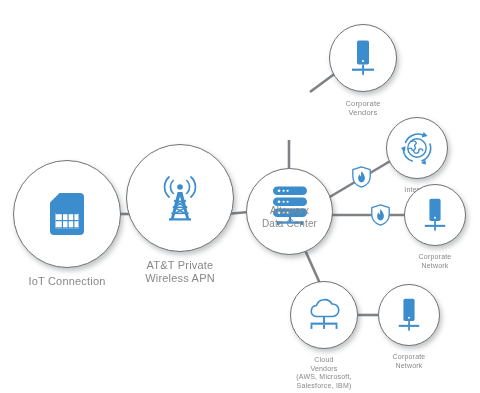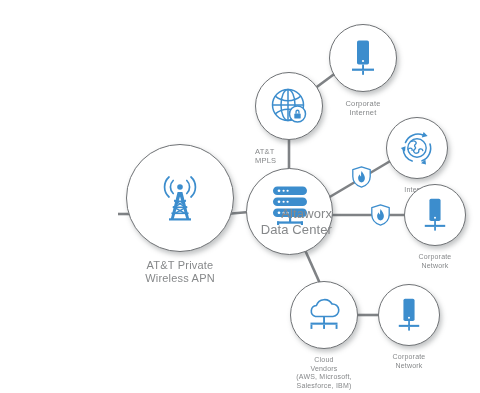--- a/index.html
+++ b/index.html
@@ -51,24 +51,24 @@
     color: #86888a;
     line-height: 1.22;
     white-space: pre-line;
     letter-spacing: 0.2px;
   }
   
   .inner-label {
     position: absolute;
     left: 0;
     right: 0;
-    bottom: 16px;
-    text-align: right;
+    bottom: 24px;
+    text-align: center;
     color: #86888a;
-    font-size: 13px;
+    font-size: 10px;
     line-height: 1.25;
     white-space: pre-line;
     letter-spacing: 0.1px;
   }
   
   .size-lg  { width: 108px; height: 108px; }
   .size-md  { width: 87px;  height: 87px;  }
   .size-sm  { width: 68px;  height: 68px;  }
   .size-xs  { width: 62px;  height: 62px;  }
 
@@ -104,20 +104,39 @@
       <line x1="328" y1="198" x2="392" y2="160"></line>
 
       <line x1="332" y1="215" x2="404" y2="215"></line>
 
       <line x1="305" y1="250" x2="322" y2="288"></line>
 
       <line x1="358" y1="315" x2="378" y2="315"></line>
     </g>
   </svg>
 
+  <div class="node" style="left:13px; top:160px;">
+    <div class="node-circle size-lg">
+      <span>
+        <svg class="icon-svg" width="34" height="42" viewBox="0 0 34 42" xmlns="http://www.w3.org/2000/svg">
+          <path d="M9.5 0 H30 A4 4 0 0 1 34 4 V38 A4 4 0 0 1 30 42 H4 A4 4 0 0 1 0 38 V9.5 Z" fill="#3c8dcd"></path>
+          <rect x="5.5" y="20" width="23" height="15.5" fill="#ffffff"></rect>
+          <g fill="#3c8dcd">
+            <rect x="5.5" y="20" width="23" height="1.2"></rect>
+            <rect x="5.5" y="27" width="23" height="1.2"></rect>
+            <rect x="5.5" y="34.3" width="23" height="1.2"></rect>
+            <rect x="11.8" y="20" width="1.2" height="15.5"></rect>
+            <rect x="17.5" y="20" width="1.2" height="15.5"></rect>
+            <rect x="23.2" y="20" width="1.2" height="15.5"></rect>
+          </g>
+        </svg>
+      </span>
+    </div>
+    <div class="node-label label-lg">IoT Connection</div>
+  </div>
 
   <div class="node" style="left:126px; top:144px;">
     <div class="node-circle size-lg">
       <span>
         <svg class="icon-svg" width="44" height="46" viewBox="0 0 44 46" xmlns="http://www.w3.org/2000/svg">
           <g stroke="#3c8dcd" fill="none" stroke-linecap="round">
             <path d="M15.2 5.5 A9 9 0 0 0 15.2 18.5" stroke-width="1.7"></path>
             <path d="M28.8 5.5 A9 9 0 0 1 28.8 18.5" stroke-width="1.7"></path>
             <path d="M11.0 2.0 A13.5 13.5 0 0 0 11.0 22.0" stroke-width="1.7"></path>
             <path d="M33.0 2.0 A13.5 13.5 0 0 1 33.0 22.0" stroke-width="1.7"></path>
@@ -167,60 +186,37 @@
             <rect x="7" y="36.4" width="2.2" height="3.6"></rect>
             <rect x="30.8" y="36.4" width="2.2" height="3.6"></rect>
           </g>
         </svg>
       </span>
       <div class="inner-label">Altaworx
 Data Center</div>
     </div>
   </div>
 
-  <div class="node" style="left:255px; top:72px; align-items:flex-start;">
-    <div class="node-circle size-sm">
-      <span>
-        <svg class="icon-svg" width="38" height="38" viewBox="0 0 38 38" xmlns="http://www.w3.org/2000/svg">
-          <g stroke="#3c8dcd" fill="none" stroke-width="1.5">
-            <circle cx="18" cy="18" r="15.5"></circle>
-            <ellipse cx="18" cy="18" rx="7" ry="15.5"></ellipse>
-            <line x1="2.5" y1="18" x2="33.5" y2="18"></line>
-            <path d="M5.2 9.2 A20 20 0 0 0 30.8 9.2"></path>
-            <path d="M5.2 26.8 A20 20 0 0 1 30.8 26.8"></path>
-            <line x1="18" y1="2.5" x2="18" y2="33.5"></line>
-          </g>
-          <circle cx="27.5" cy="27" r="8" fill="#ffffff" stroke="#3c8dcd" stroke-width="1.5"></circle>
-          <g fill="#3c8dcd">
-            <rect x="24.3" y="26.6" width="6.4" height="5" rx="0.9"></rect>
-            <path d="M25.4 26.6 V24.6 A2.1 2.1 0 0 1 29.6 24.6 V26.6 H28.3 V24.6 A0.9 0.9 0 0 0 26.7 24.6 V26.6 Z"></path>
-          </g>
-        </svg>
-      </span>
-    </div>
-    <div class="node-label label-md" style="text-align:left; margin-left:0;">AT&amp;T
-MPLS</div>
-  </div>
 
   <div class="node" style="left:329px; top:24px;">
     <div class="node-circle size-sm">
       <span>
         <svg class="icon-svg" width="28" height="36" viewBox="0 0 28 36" xmlns="http://www.w3.org/2000/svg">
           <rect x="8" y="0.5" width="12" height="24" rx="1.8" fill="#3c8dcd"></rect>
           <circle cx="14" cy="21" r="1.1" fill="#ffffff"></circle>
           <g fill="#3c8dcd">
             <rect x="13.1" y="24.5" width="1.9" height="4.5"></rect>
             <rect x="3" y="28.6" width="22" height="2.2"></rect>
             <rect x="13.1" y="30.8" width="1.9" height="4"></rect>
           </g>
         </svg>
       </span>
     </div>
     <div class="node-label label-md">Corporate
-Internet</div>
+Vendors</div>
   </div>
 
   <div class="node" style="left:386px; top:117px;">
     <div class="node-circle size-xs">
       <span>
         <svg class="icon-svg" width="36" height="36" viewBox="0 0 36 36" xmlns="http://www.w3.org/2000/svg">
           <g fill="#3c8dcd">
             <circle cx="18" cy="18" r="9.2" fill="none" stroke="#3c8dcd" stroke-width="1.4"></circle>
             <path d="M12.5 11.5 q2.5 -1.5 4.2 0.4 q1.1 1.3 -0.2 2.4 q-1.6 1.2 -0.4 2.6 q1.2 1.4 -0.5 2.5 q-1.6 1.0 -0.6 2.6 q0.9 1.5 2.8 1.2 q2.2 -0.4 2.0 -2.3 q-0.2 -1.8 1.6 -2.0 q1.9 -0.2 2.4 1.6" fill="none" stroke="#3c8dcd" stroke-width="1.35" stroke-linecap="round"></path>
             <path d="M9.0 19.5 q1.3 -2.0 3.3 -1.2 q1.4 0.6 0.8 2.1" fill="none" stroke="#3c8dcd" stroke-width="1.35" stroke-linecap="round"></path>

